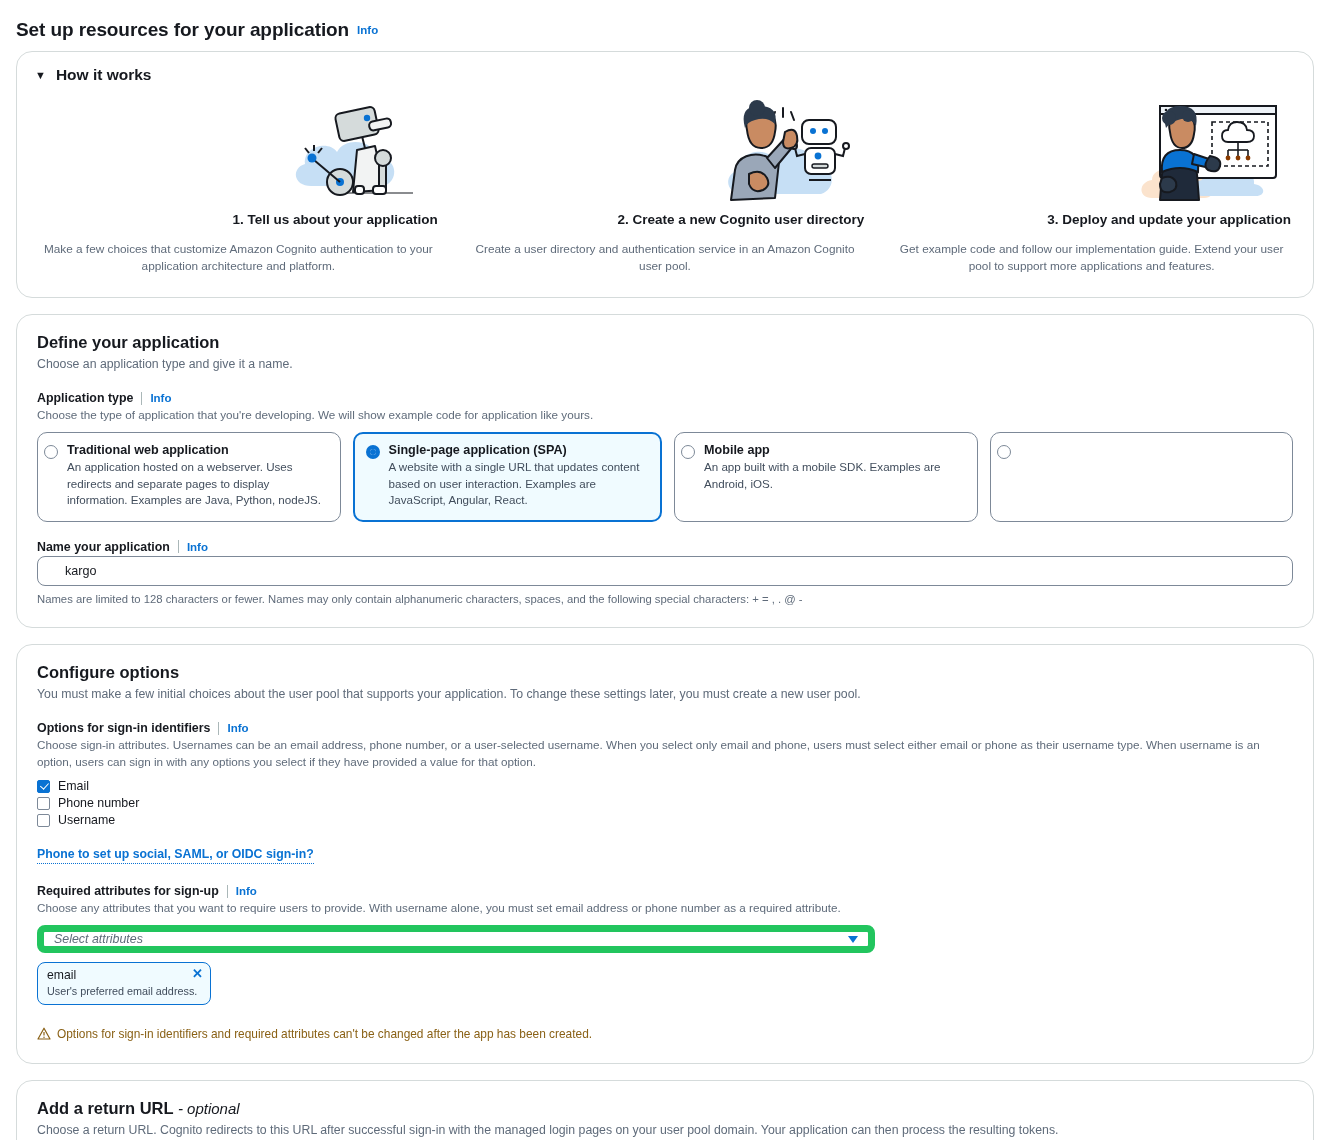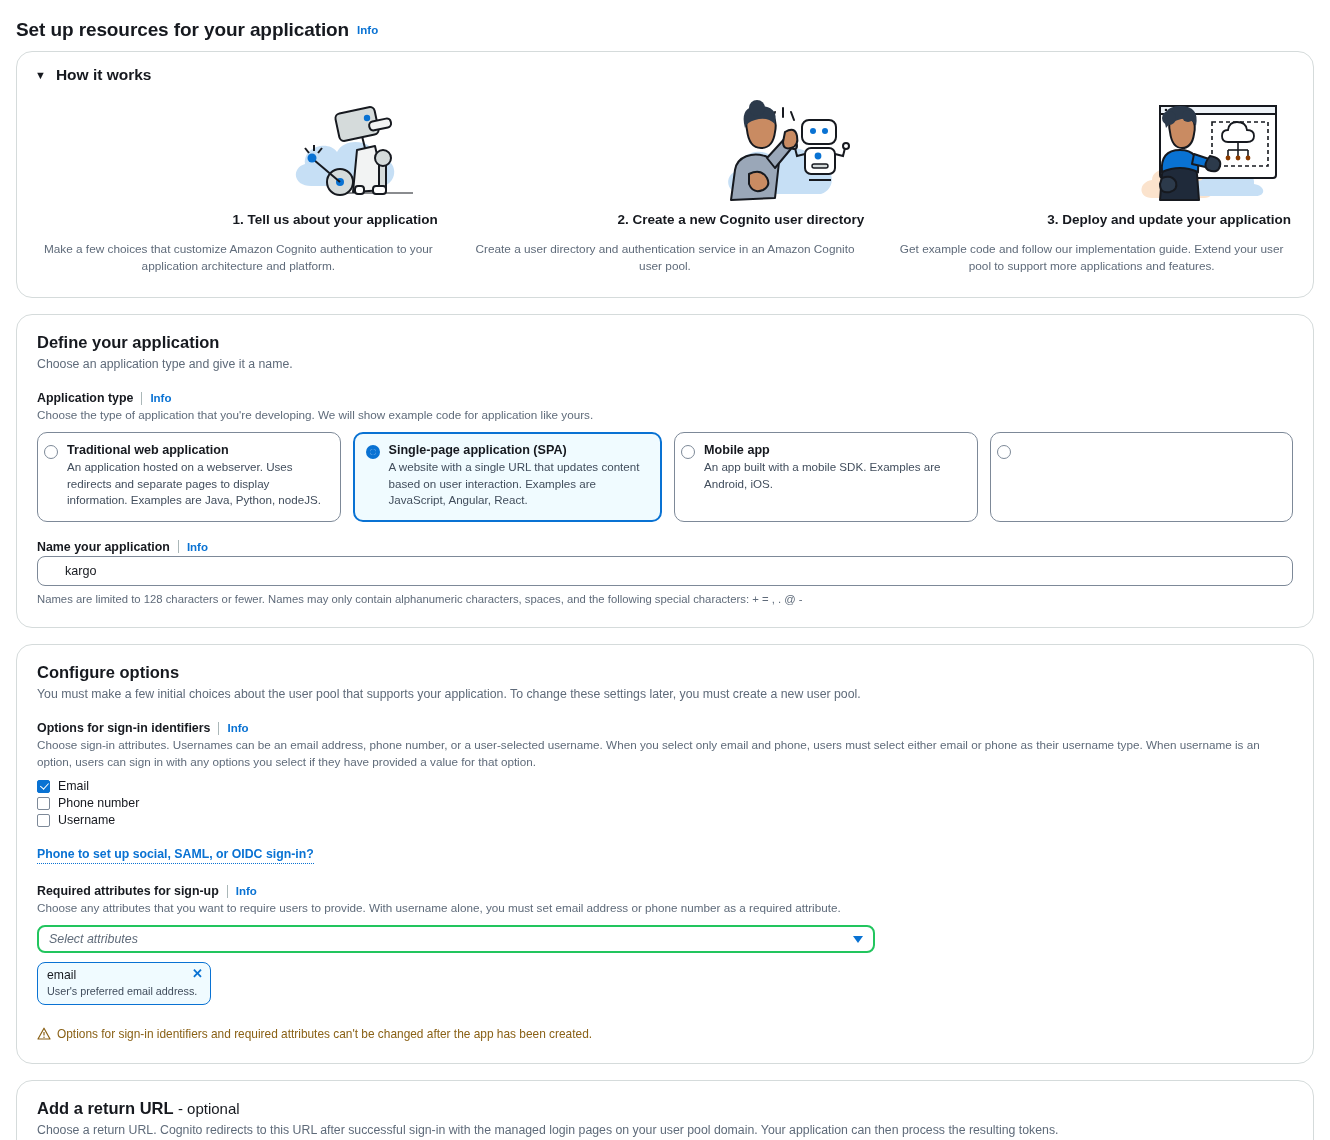--- a/index.html
+++ b/index.html
@@ -101,20 +101,21 @@
 
   
   .section-title {
     font-size: 16.5px;
     font-weight: bold;
     color: #16191f;
     margin: 2px 0 4px 0;
   }
   .section-title .optional {
     font-weight: normal;
+    font-style: italic;
     font-size: 15px;
   }
   .section-sub {
     font-size: 12.3px;
     color: #5f6b7a;
     line-height: 1.4;
     margin-bottom: 18px;
   }
 
   .field-label-row {
@@ -262,21 +263,21 @@
     color: #0972d3;
     border-bottom: 1px dotted #0972d3;
     cursor: pointer;
     line-height: 1.3;
   }
 
   
   .select-box {
     width: 838px;
     height: 28px;
-    border: 2px solid #22c55e;
+    border: 7px solid #22c55e;
     border-radius: 8px;
     background: #ffffff;
     display: flex;
     align-items: center;
     padding: 0 10px;
     cursor: pointer;
   }
   .select-placeholder {
     flex: 1 1 auto;
     font-size: 12.4px;

